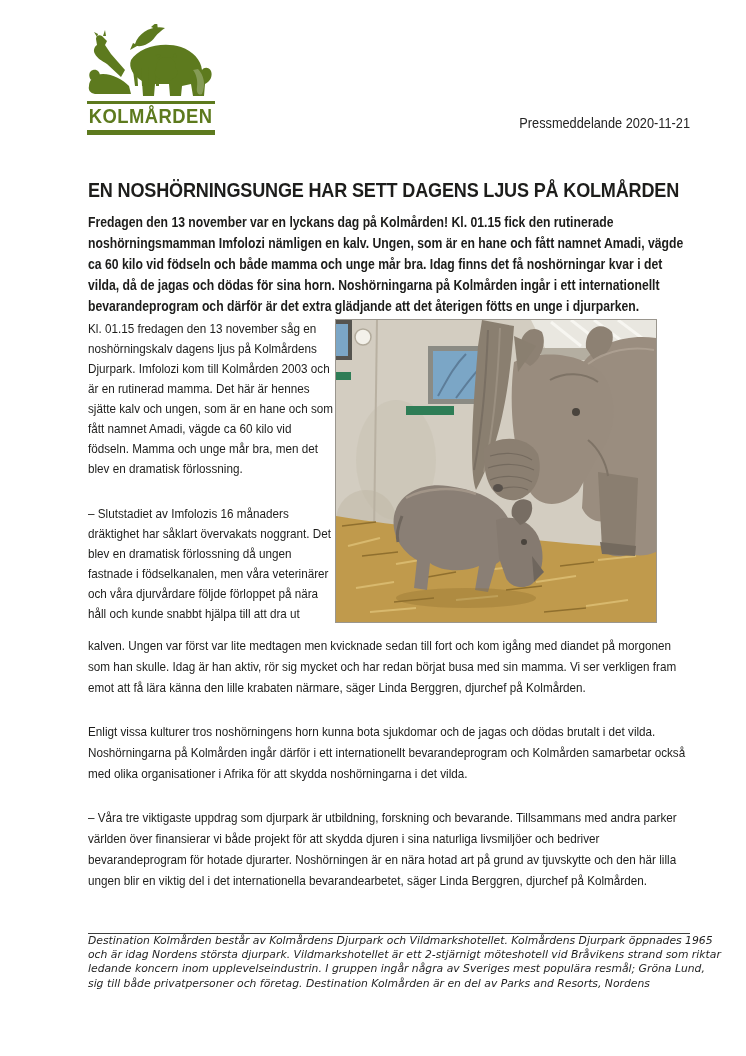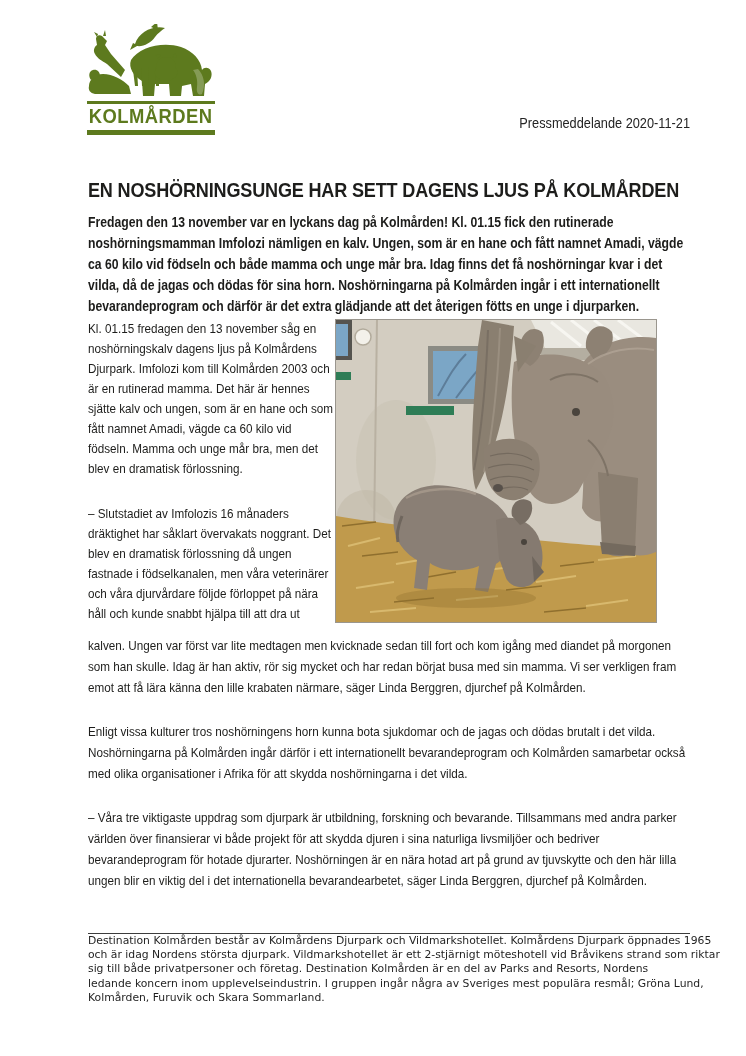--- a/index.html
+++ b/index.html
@@ -58,21 +58,21 @@
   .photo svg{display:block;}
 
   .bodytext{font-size:13.6px;line-height:21px;}
   .p-cont{margin-top:11px;}
   .p-std{margin-top:23px;}
 
   .footer{position:absolute;left:88px;right:40px;top:933px;}
   .footer-rule{height:0;border-top:1.5px solid #3c3c3c;width:602px;}
   .footer-line{
     font-family:"DejaVu Sans",sans-serif;
-    font-size:10.8px;line-height:14.2px;
+    font-style:italic;font-size:10.8px;line-height:14.2px;
     color:#1f1f1f;white-space:nowrap;
   }
   .footer-line:first-of-type{margin-top:3px;}
 </style>
 </head>
 <body>
 
 <div class="page">
 
   <div class="header">
@@ -218,18 +218,17 @@
     <p class="bodytext p-std cx">Enligt vissa kulturer tros noshörningens horn kunna bota sjukdomar och de jagas och dödas brutalt i det vilda. Noshörningarna på Kolmården ingår därför i ett internationellt bevarandeprogram och Kolmården samarbetar också med olika organisationer i Afrika för att skydda noshörningarna i det vilda.</p>
 
     <p class="bodytext p-std cx">– Våra tre viktigaste uppdrag som djurpark är utbildning, forskning och bevarande. Tillsammans med andra parker världen över finansierar vi både projekt för att skydda djuren i sina naturliga livsmiljöer och bedriver bevarandeprogram för hotade djurarter. Noshörningen är en nära hotad art på grund av tjuvskytte och den här lilla ungen blir en viktig del i det internationella bevarandearbetet, säger Linda Berggren, djurchef på Kolmården.</p>
 
   </div>
 
   <div class="footer">
     <div class="footer-rule"></div>
     <div class="footer-line">Destination Kolmården består av Kolmårdens Djurpark och Vildmarkshotellet. Kolmårdens Djurpark öppnades 1965</div>
     <div class="footer-line">och är idag Nordens största djurpark. Vildmarkshotellet är ett 2-stjärnigt möteshotell vid Bråvikens strand som riktar</div>
+    <div class="footer-line">ledande koncern inom upplevelseindustrin. I gruppen ingår några av Sveriges mest populära resmål; Gröna Lund,</div>
     <div class="footer-line">sig till både privatpersoner och företag. Destination Kolmården är en del av Parks and Resorts, Nordens</div>
-    <div class="footer-line">ledande koncern inom upplevelseindustrin. I gruppen ingår några av Sveriges mest populära resmål; Gröna Lund,</div>
-    <div class="footer-line">Kolmården, Furuvik och Skara Sommarland.</div>
   </div>
 
 </div>
 
 </body></html>

